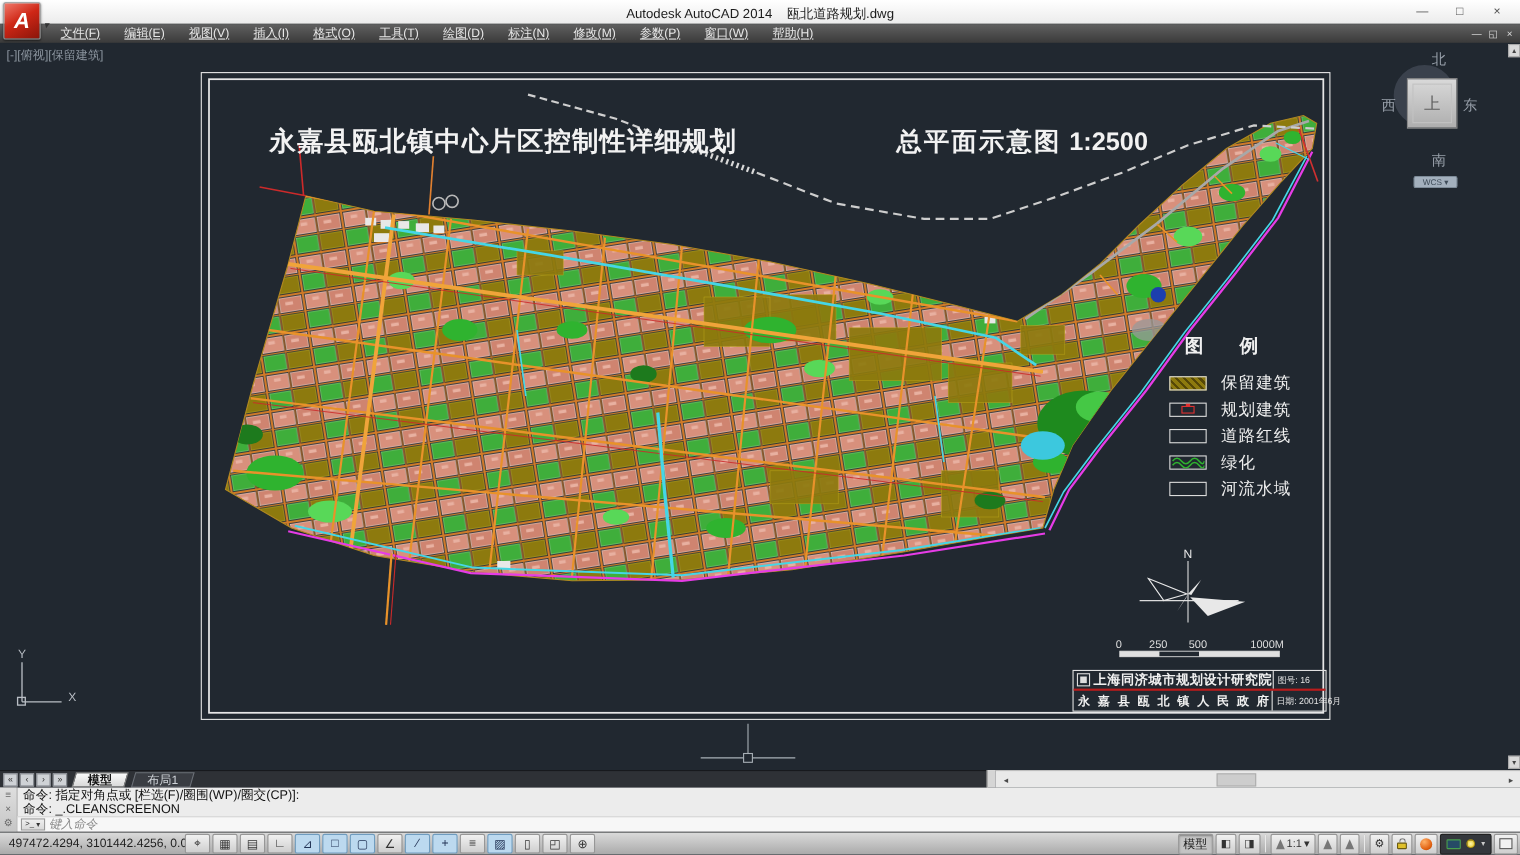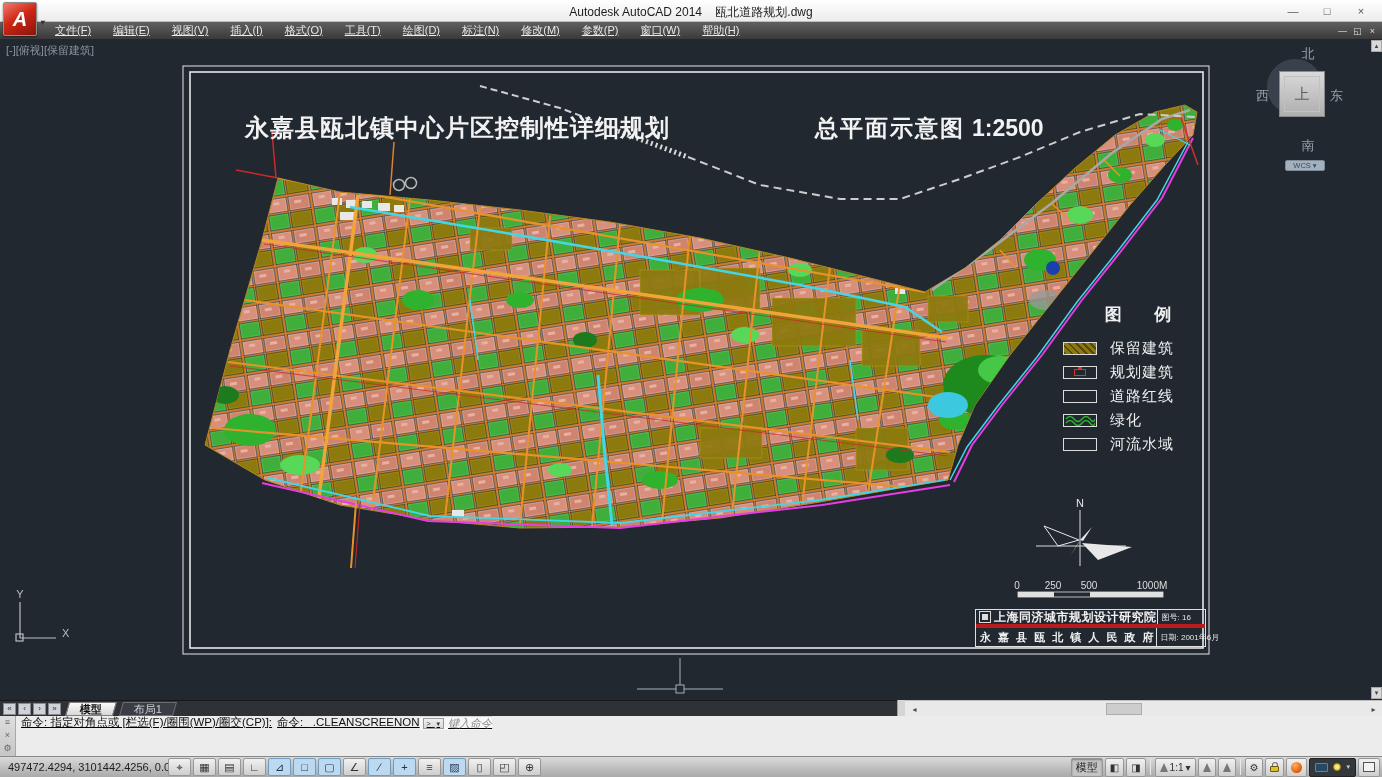--- a/index.html
+++ b/index.html
@@ -33,36 +33,36 @@
     color:#ddd; font-size:9px; }
 
   
   .canvas { position:absolute; top:39px; left:0; right:0; height:661px; background:#212830; }
   .vp-label { position:absolute; left:6px; top:4px; color:#8b949e; font-size:11px; }
   .mapsvg { position:absolute; left:0; top:0; width:1382px; height:661px; }
   .mapsvg text { font-family:"Liberation Sans", sans-serif; }
 
   
   .legend { position:absolute; left:1063px; top:264px; width:150px; }
-  .legend-title { color:#f0f0f0; font-size:17px; letter-spacing:14px; text-align:center;
+  .legend-title { color:#f0f0f0; font-size:17px; letter-spacing:14px; text-align:left;
     padding-left:14px; font-weight:bold; }
   .legend-item { display:flex; align-items:center; margin-top:11px; height:13px; }
   .sw { width:34px; height:13px; border:1px solid #dcdcdc; margin-right:13px; flex:none;
     display:flex; align-items:center; justify-content:center; }
   .sw.olive { background:#8d7a0e;
     background-image:repeating-linear-gradient(45deg, rgba(40,30,0,.55) 0 2px, transparent 2px 5px); }
   .sw .redmark { width:12px; height:7px; border:1px solid #e03030; position:relative; }
   .sw .redmark i { position:absolute; left:3px; top:-3px; width:4px; height:3px; background:#e03030; display:block; }
   .legend-item .lbl { color:#efefef; font-size:15px; letter-spacing:1px; }
 
   
   .tblock { position:absolute; left:975px; top:570px; width:231px; height:38px;
     border:1px solid #e0e0e0; color:#f0f0f0; }
   .tb-row { height:18px; display:flex; align-items:center; }
-  .tb-row.r1 { border-bottom:4px solid #b91c1c; }
+  .tb-row.r1 { border-bottom:2px solid #b91c1c; }
   .tb-logo { width:12px; height:12px; border:1px solid #ddd; margin:0 3px; flex:none;
     display:flex; align-items:center; justify-content:center; }
   .tb-logo i { width:6px; height:6px; background:#ddd; display:block; }
   .tb-org { flex:1; font-size:12px; font-weight:bold; letter-spacing:.5px; white-space:nowrap; }
   .tb-client { flex:1; font-size:11px; font-weight:bold; letter-spacing:2px; padding-left:4px; white-space:nowrap; }
   .tb-cell { width:70px; border-left:1px solid #e0e0e0; font-size:8px; height:100%;
     display:flex; align-items:center; padding-left:4px; color:#e4e4e4; flex:none; white-space:nowrap; }
 
   
   .viewcube { position:absolute; left:1255px; top:6px; width:106px; height:132px; }
@@ -109,21 +109,21 @@
     background:#cdcdcd; border:1px solid #aeaeae; }
   .hs-grip { position:absolute; left:897px; top:700px; width:8px; height:16px;
     background:#d5d5d5; border-left:1px solid #9d9d9d; }
 
   
   .cmd { position:absolute; top:716px; left:0; right:0; height:40px; background:#ececec;
     display:flex; }
   .cmd-rail { width:16px; background:linear-gradient(#dedede,#c6c6c6); border-right:1px solid #a9a9a9;
     display:flex; flex-direction:column; align-items:center; color:#666; }
   .cmd-rail span { font-size:9px; line-height:13px; }
-  .cmd-body { flex:1; display:flex; flex-direction:row;text-decoration:underline; }
+  .cmd-body { flex:1; display:flex; flex-direction:column; }
   .cmd-line { height:13px; font-size:11.5px; color:#111; padding-left:5px; white-space:pre;
     font-family:"Liberation Sans", sans-serif; display:flex; align-items:center; }
   .cmd-input { height:14px; background:#f7f7f7; border-top:1px solid #d4d4d4; display:flex;
     align-items:center; padding-left:3px; gap:4px; }
   .prompt-btn { height:11px; background:linear-gradient(#efefef,#d9d9d9); border:1px solid #999;
     font-size:7px; color:#333; display:flex; align-items:center; padding:0 3px; gap:2px; }
   .cmd-ph { font-size:11px; font-style:italic; color:#8b8b8b; }
 
   
   .status { position:absolute; top:756px; left:0; right:0; height:21px;

